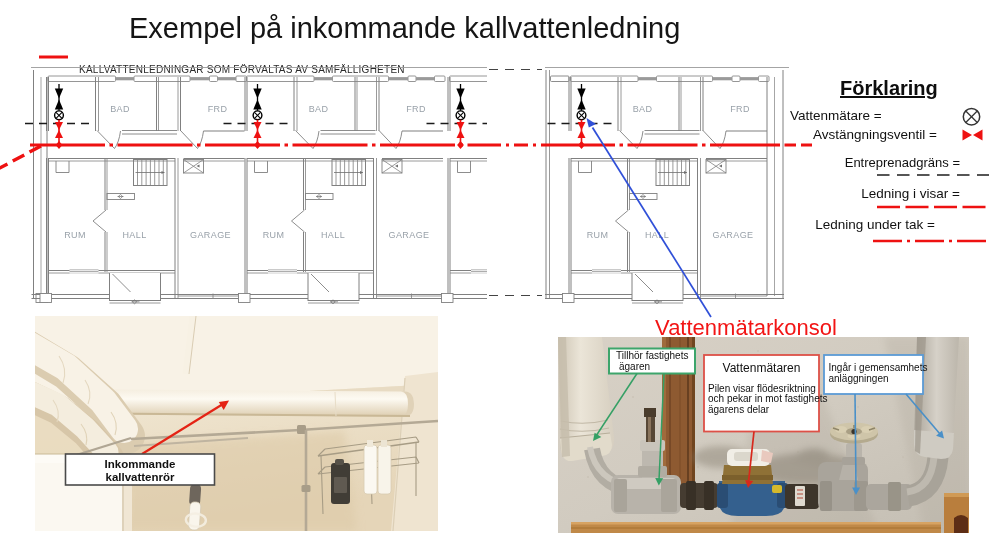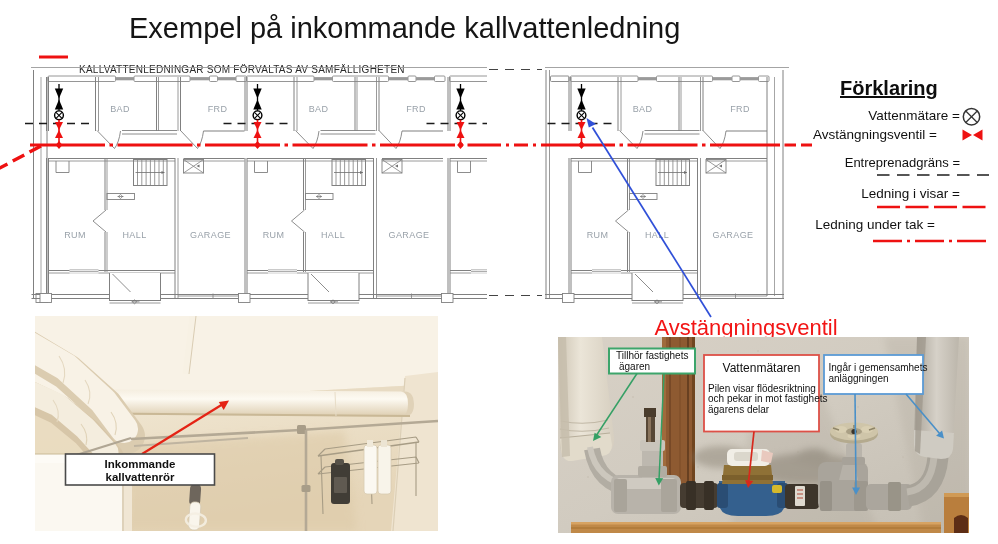--- a/index.html
+++ b/index.html
@@ -536,25 +536,25 @@
 
 <line x1="785" y1="145" x2="815" y2="145" stroke="#ee1111" stroke-width="3" stroke-dasharray="11 5"></line>
 
 <g>
       <line x1="592.5" y1="127.5" x2="711" y2="317" stroke="#3050d8" stroke-width="1.7"></line>
       <path d="M 586.5 118 l 2.3 9.6 7.2 -3.7 z" fill="#3050d8"></path>
     </g>
 
 </svg>
 
-<div class="abs" style="left:646px; top:315px; width:200px; font-size:22px; color:#f21515; text-align:center;">Avstängningsventil</div>
+<div class="abs" style="left:646px; top:315px; width:200px; font-size:22px; color:#f21515; text-align:center;">Vattenmätarkonsol</div>
 
 <div class="abs" style="left:840px; top:77px; width:140px; text-align:left; font-size:20px; font-weight:bold; color:#0d0d0d;text-decoration:underline;">Förklaring</div>
 
-<div class="abs" style="left:790px; top:108px; width:170px; text-align:right; font-size:13.5px; color:#111;">Vattenmätare =</div>
+<div class="abs" style="left:790px; top:108px; width:170px; text-align:left; font-size:13.5px; color:#111;">Vattenmätare =</div>
 <svg class="abs" style="left:962px; top:106.5px;" width="20" height="20" viewBox="0 0 20 20">
 <circle cx="9.5" cy="9.7" r="8.2" fill="none" stroke="#333" stroke-width="1.5"></circle>
 <line x1="4" y1="4.2" x2="15" y2="15.2" stroke="#333" stroke-width="1.3"></line>
 <line x1="15" y1="4.2" x2="4" y2="15.2" stroke="#333" stroke-width="1.3"></line>
 </svg>
 
 <div class="abs" style="left:790px; top:126.5px; width:170px; text-align:center; font-size:13.5px; color:#111;">Avstängningsventil =</div>
 <svg class="abs" style="left:962px; top:129px;" width="24" height="12" viewBox="0 0 24 12">
 <path d="M 0.5 0.5 L 0.5 11.5 L 10 6 Z" fill="#ee1111"></path>
 <path d="M 20.5 0.5 L 20.5 11.5 L 11 6 Z" fill="#ee1111"></path>

